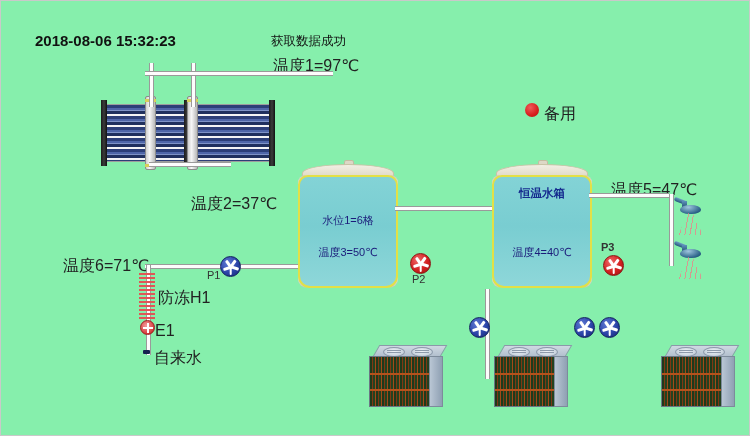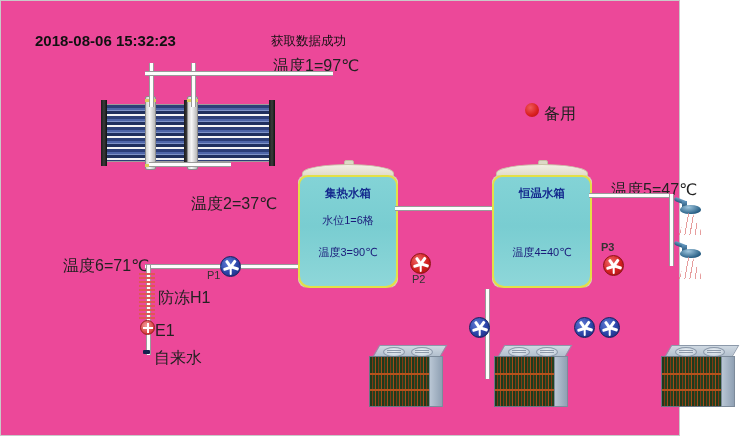--- a/index.html
+++ b/index.html
@@ -1,18 +1,18 @@
 <!DOCTYPE html>
 <html><head>
 <meta charset="utf-8">
 <style>
   html,body{margin:0;padding:0;background:#fff;}
   body{width:750px;height:436px;overflow:hidden;
        font-family:"Liberation Sans","DejaVu Sans",sans-serif;}
-  #stage{position:relative;width:680px;height:436px;background:#ec4899;
+  #stage{position:relative;width:750px;height:436px;background:#86efac;
          border:1px solid #c9c9c9;box-sizing:border-box;}
   .abs{position:absolute;}
   .lbl{font-size:16px;color:#222;white-space:nowrap;letter-spacing:0px;}
   .lbl-big{font-size:15px;font-weight:bold;color:#111;white-space:nowrap;}
   .lbl-status{font-size:12.5px;color:#111;white-space:nowrap;}
   .lbl-pump{font-size:11px;color:#333;white-space:nowrap;}
 
   
   .pipe{position:absolute;background-repeat:repeat;}
   .pipe-red-h{background:
@@ -199,23 +199,22 @@
 
   <div class="cap" style="left:142px;top:349px;"></div>
   <div class="abs lbl" style="left:153px;top:347px;">自来水</div>
 
   <div class="tank" style="left:297px;top:163px;width:100px;height:124px;">
     <div class="nipple"></div>
     <div class="dome"></div>
     <div class="shade-l"></div>
     <div class="shade-r"></div>
     <div class="body">
-      <div class="txt ttl" style="top:9px;">集热水箱</div>
       <div class="txt" style="top:36px;">水位1=6格</div>
-      <div class="txt" style="top:68px;">温度3=90℃</div>
+      <div class="txt" style="top:68px;">温度3=50℃</div>
     </div>
   </div>
   <div class="pipe pipe-red-v" style="left:327px;top:152px;height:16px;"></div>
 
   <div class="pipe pipe-blue-h" style="left:394px;top:204px;width:116px;"></div>
   <div class="pipe pipe-plain-h" style="left:394px;top:205px;width:116px;"></div>
 
   <div class="pipe pipe-red-h" style="left:394px;top:260px;width:26px;"></div>
   <div class="pipe pipe-red-h" style="left:440px;top:233px;width:68px;"></div>
   <div class="pipe pipe-red-v" style="left:440px;top:233px;height:29px;"></div>

